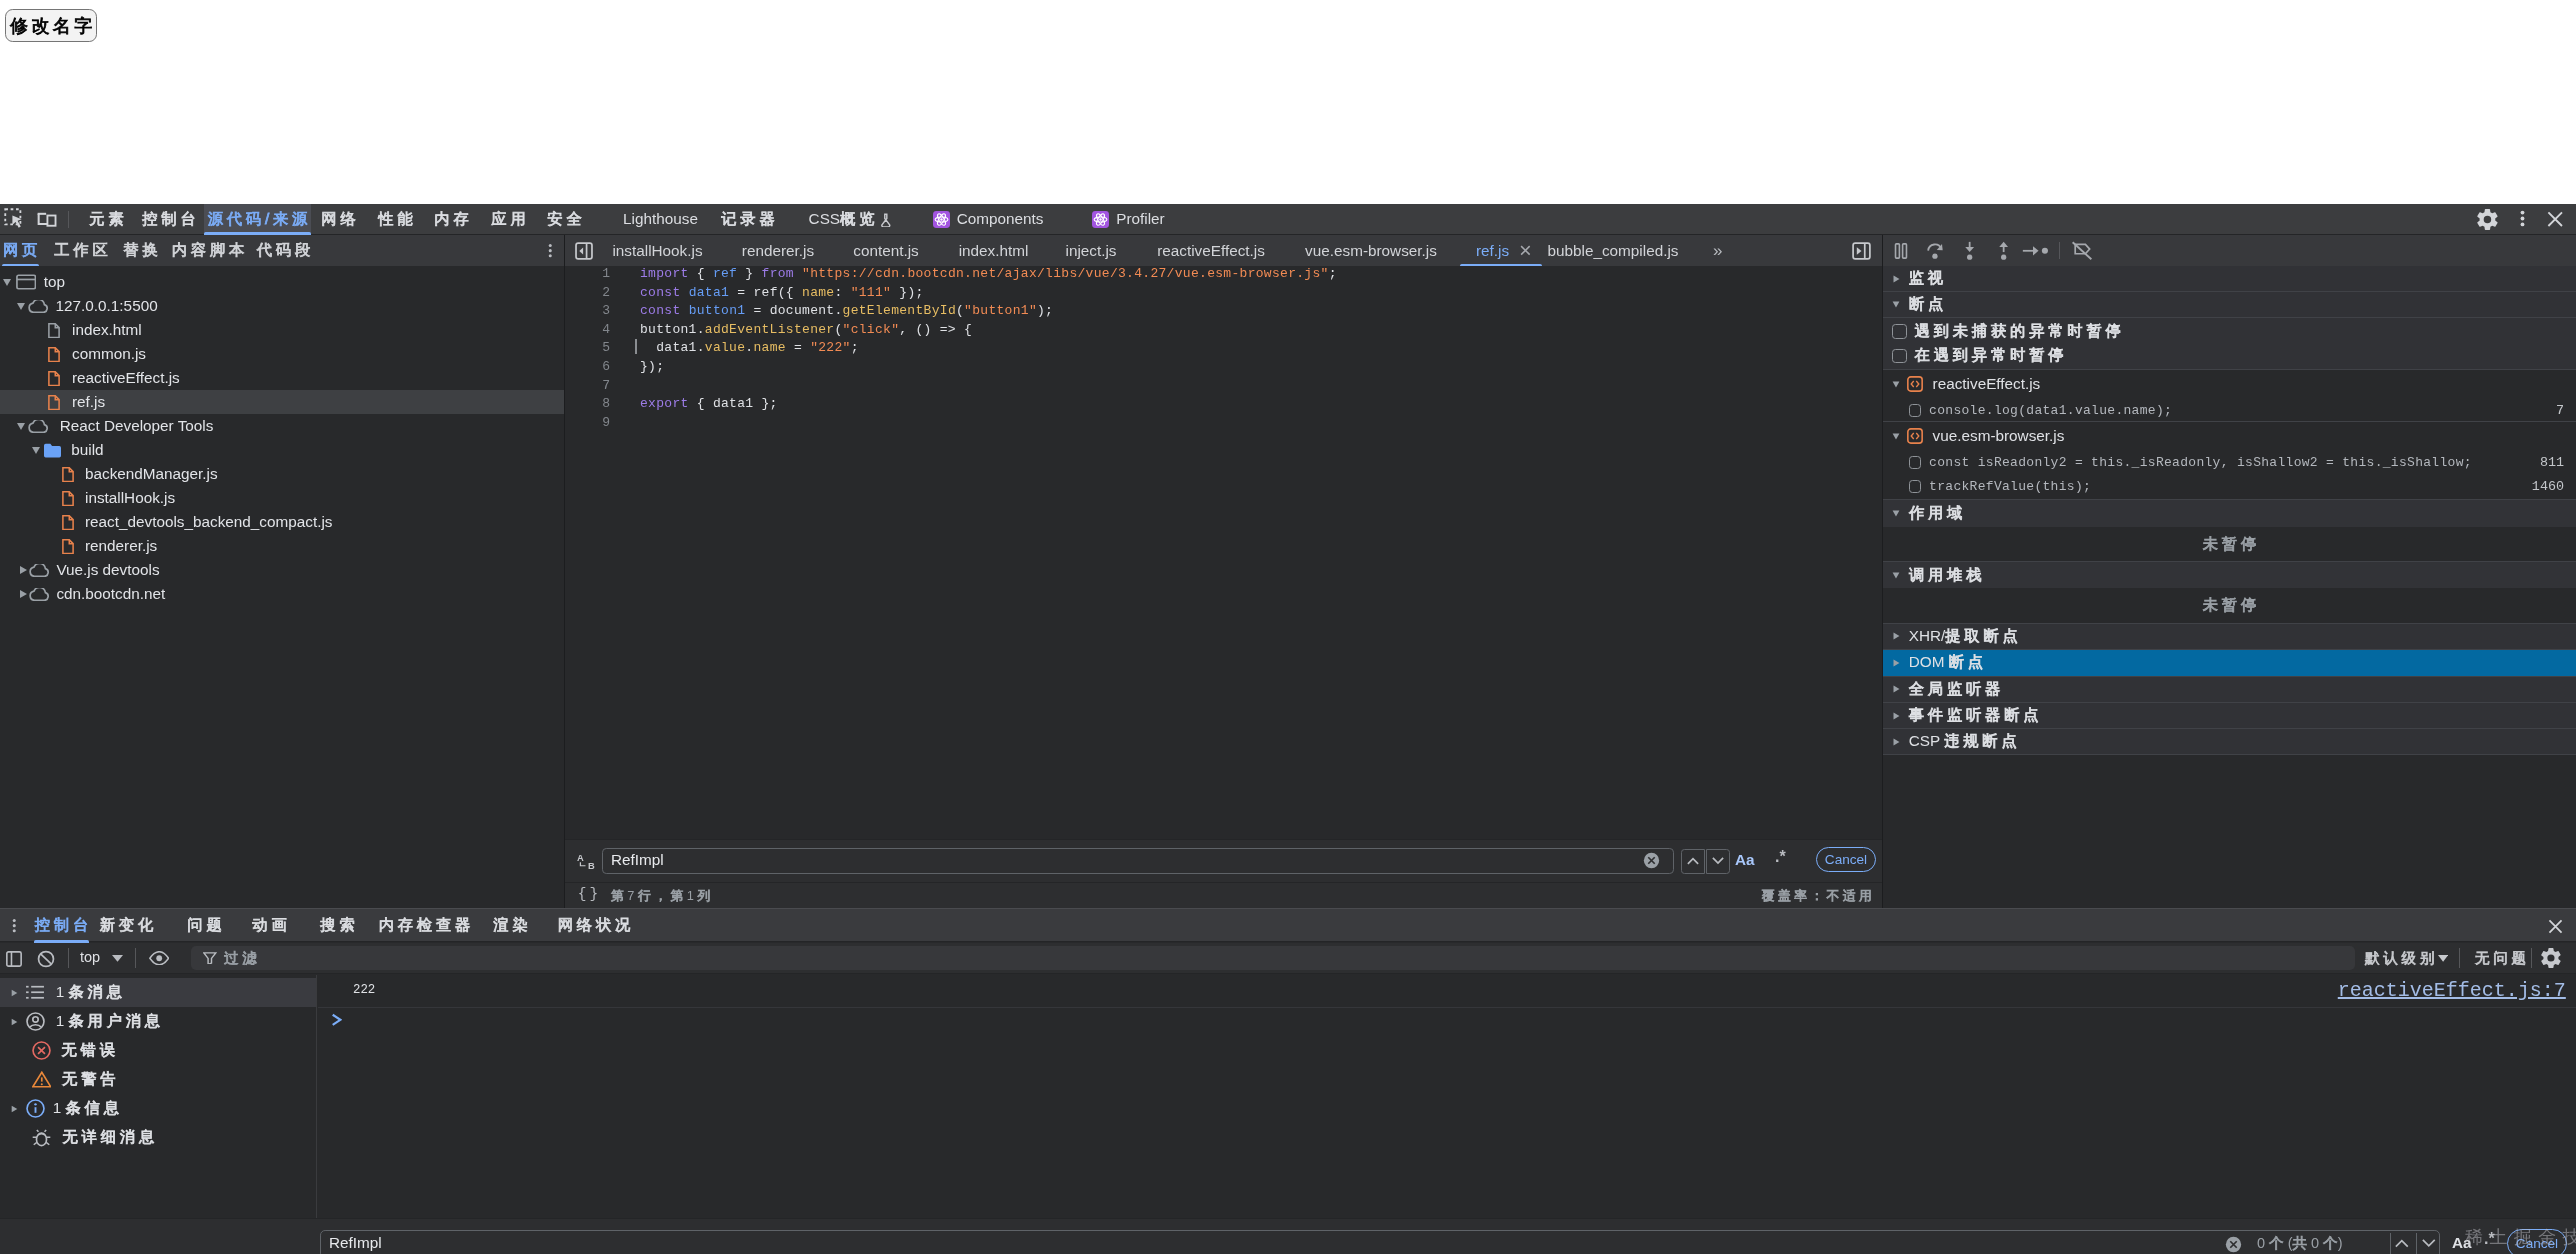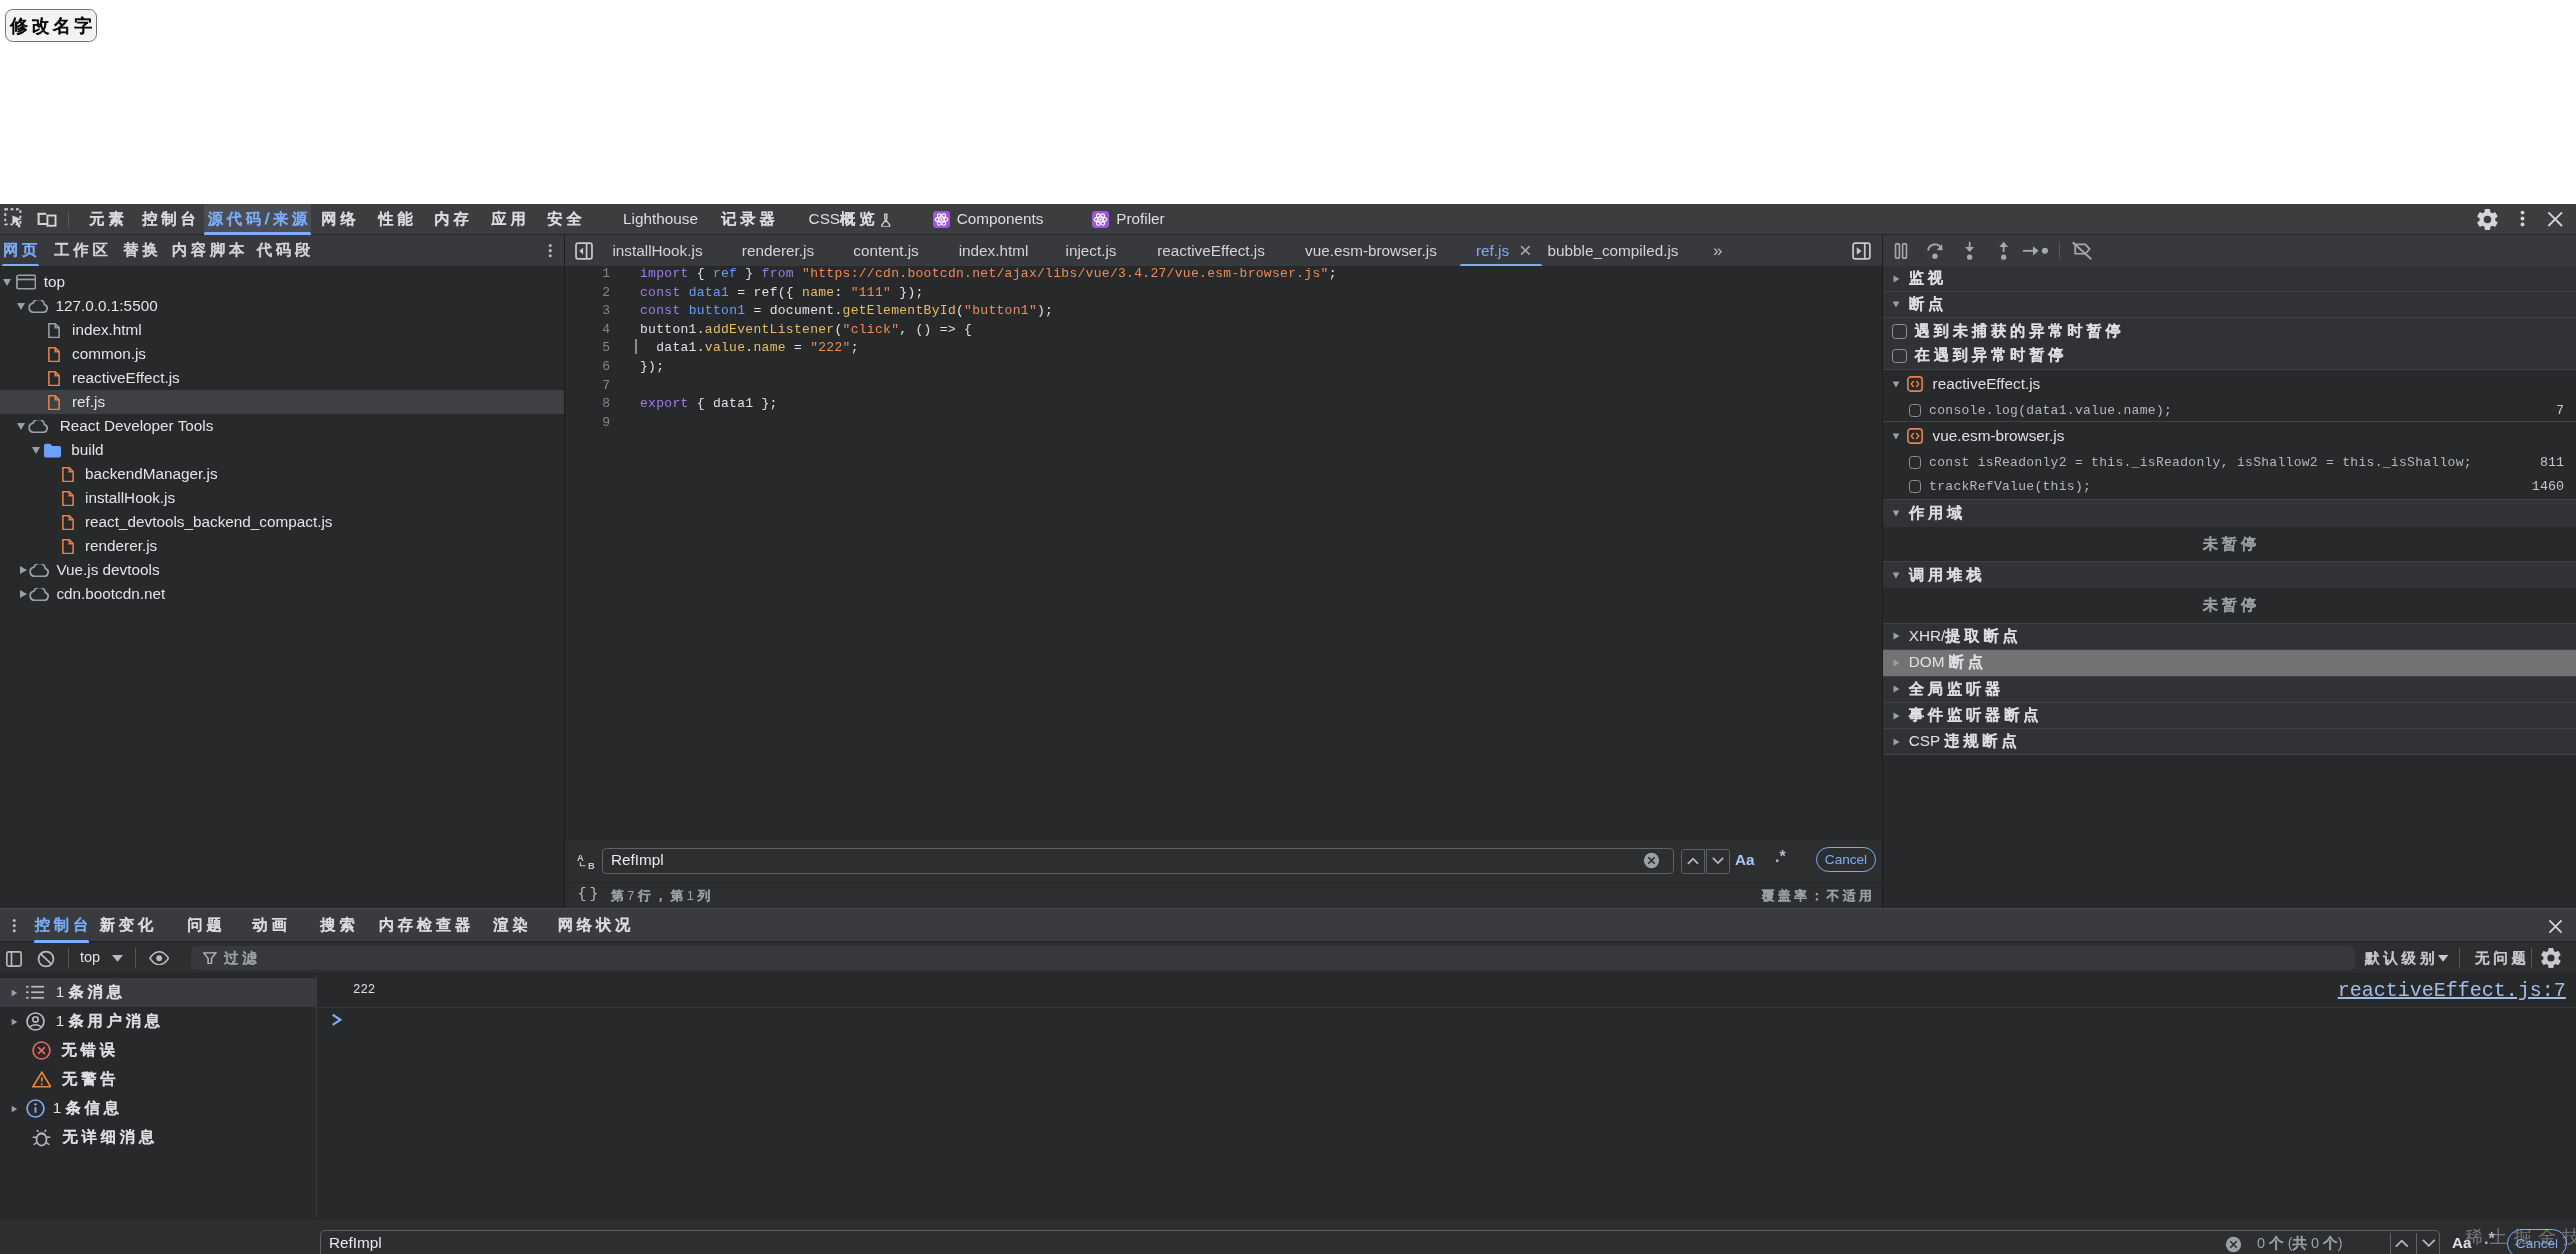--- a/index.html
+++ b/index.html
@@ -411,21 +411,21 @@
         <span class="tri-d" style="margin-left:9.4px;transform:scale(.85)"></span>
         <span style="margin-left:8.5px"><span class="k">调用堆栈</span></span>
       </div>
     <div style="height:35px;display:flex;align-items:center;justify-content:center;color:#9aa0a6">
         <span class="k">未暂停</span>
       </div>
     <div class="shead" style="height:26.4px;background:#313236;border-top:0.9px solid #404247">
         <span class="tri-r" style="margin-left:10.2px;transform:scale(.85)"></span>
         <span style="margin-left:8.5px">XHR/<span class="k">提取断点</span></span>
       </div>
-    <div class="shead" style="height:26.4px;background:#737373;border-top:0.9px solid #404247">
+    <div class="shead" style="height:26.4px;background:#0369a1;border-top:0.9px solid #404247">
         <span class="tri-r" style="margin-left:10.2px;transform:scale(.85)"></span>
         <span style="margin-left:8.5px">DOM <span class="k">断点</span></span>
       </div>
     <div class="shead" style="height:26.4px;background:#313236;border-top:0.9px solid #404247">
         <span class="tri-r" style="margin-left:10.2px;transform:scale(.85)"></span>
         <span style="margin-left:8.5px"><span class="k">全局监听器</span></span>
       </div>
     <div class="shead" style="height:26.4px;background:#313236;border-top:0.9px solid #404247">
         <span class="tri-r" style="margin-left:10.2px;transform:scale(.85)"></span>
         <span style="margin-left:8.5px"><span class="k">事件监听器断点</span></span>

